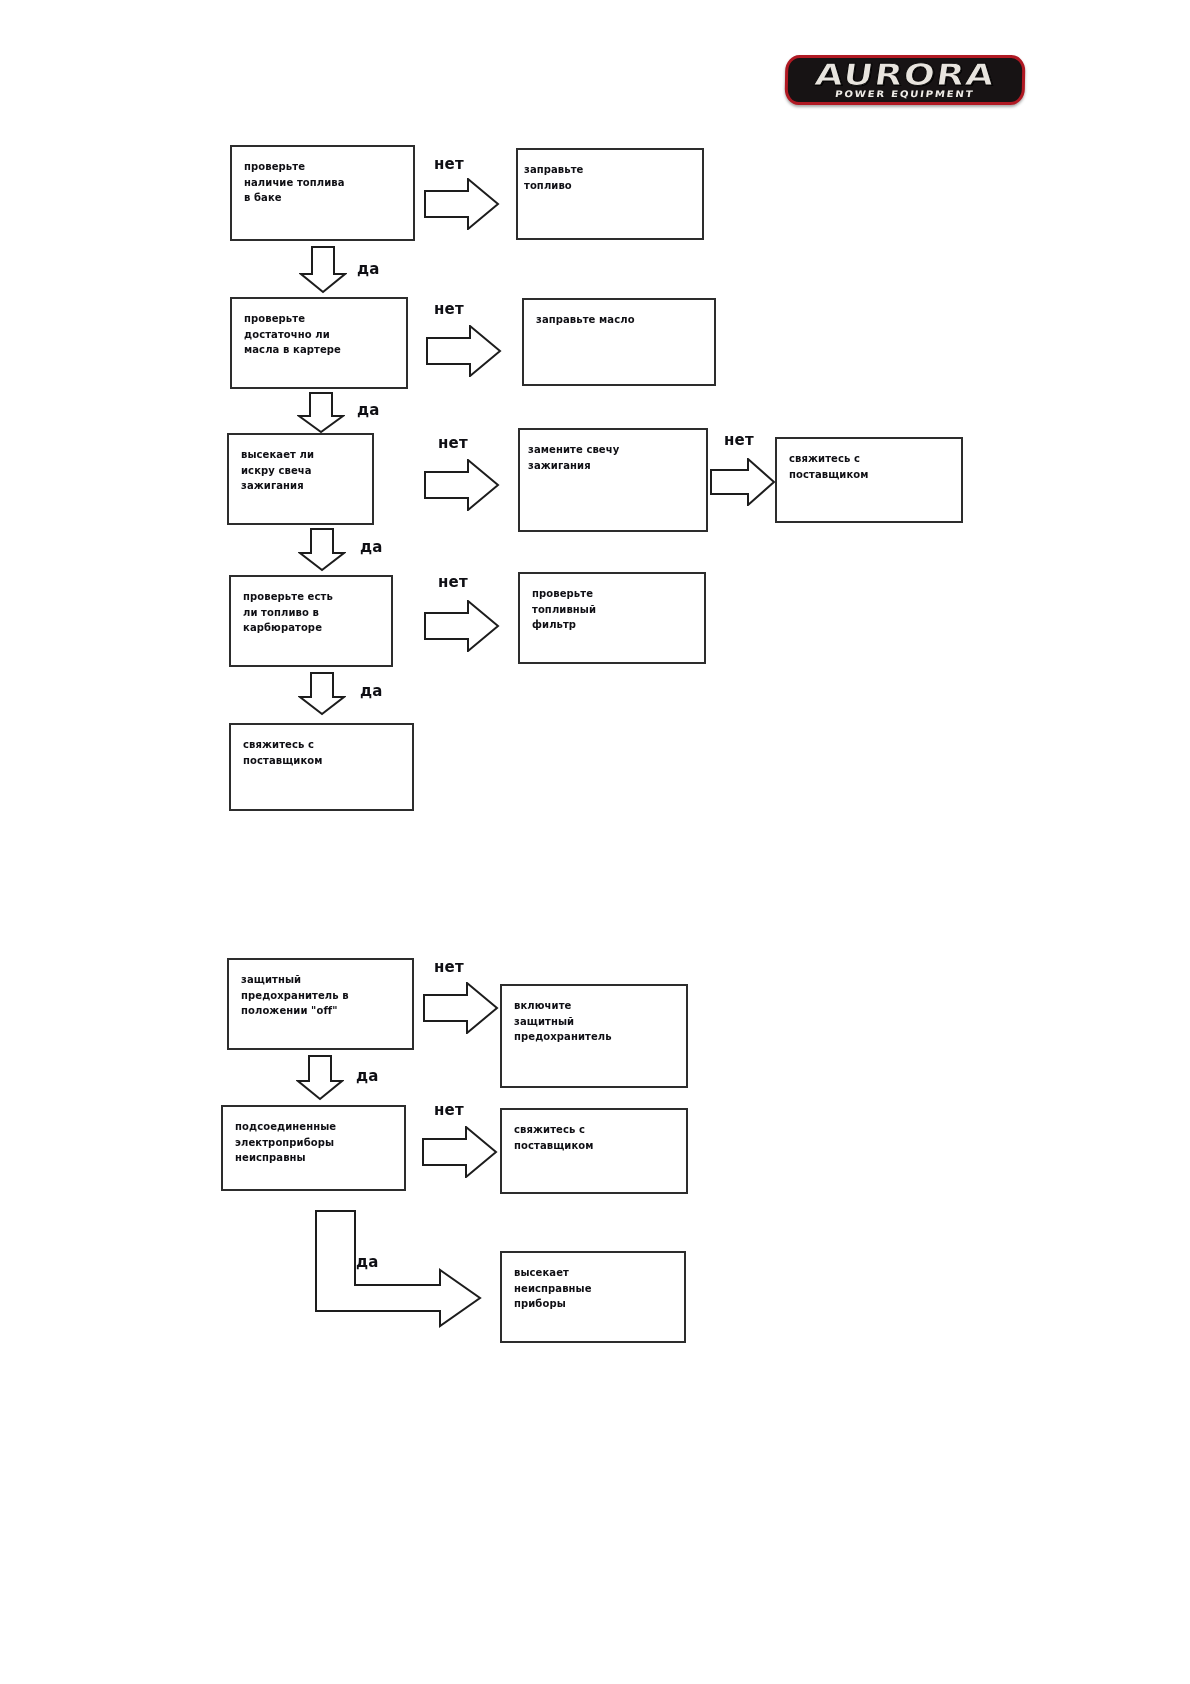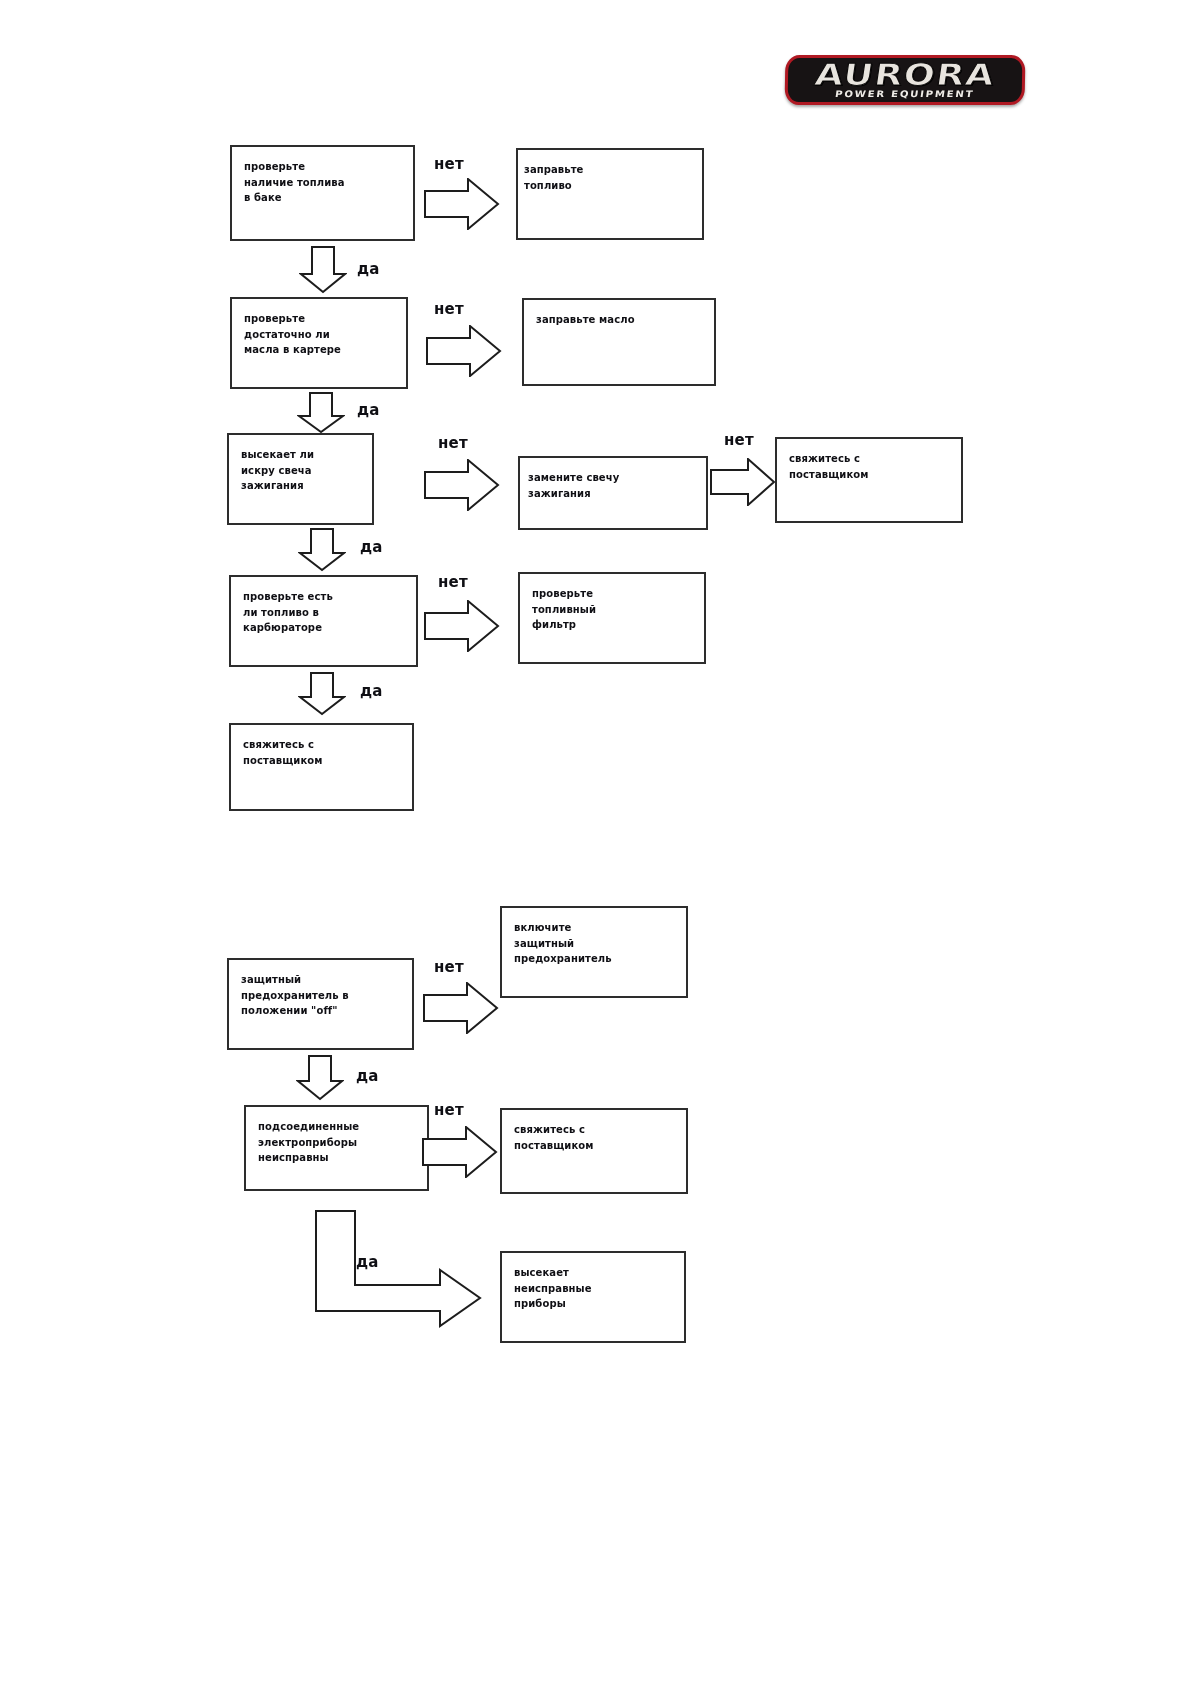--- a/index.html
+++ b/index.html
@@ -167,21 +167,21 @@
 </div>
 
 <div class="lbl" style="left:438px; top:434px;">нет</div>
 
 <div class="arrow" style="left:424px; top:459px;">
   <svg width="76" height="52" viewBox="0 0 76 52">
     <path d="M1,13 L44,13 L44,1 L74,26 L44,51 L44,39 L1,39 Z"></path>
   </svg>
 </div>
 
-<div class="fbox" style="left:518px; top:456px; width:190px; height:74px;padding-left:8px;">
+<div class="fbox" style="left:518px; top:428px; width:190px; height:104px;padding-left:8px;">
   <div class="txt">замените свечу
 зажигания</div>
 </div>
 
 <div class="lbl" style="left:724px; top:431px;">нет</div>
 
 <div class="arrow" style="left:710px; top:458px;">
   <svg width="66" height="48" viewBox="0 0 66 48">
     <path d="M1,12 L38,12 L38,1 L64,24 L38,47 L38,36 L1,36 Z"></path>
   </svg>
@@ -192,21 +192,21 @@
 поставщиком</div>
 </div>
 
 <div class="arrow" style="left:298px; top:528px;">
   <svg width="48" height="44" viewBox="0 0 48 44">
     <path d="M13,1 L35,1 L35,25 L46,25 L24,42 L2,25 L13,25 Z"></path>
   </svg>
 </div>
 <div class="lbl" style="left:360px; top:538px;">да</div>
 
-<div class="fbox" style="left:229px; top:575px; width:189px; height:92px;">
+<div class="fbox" style="left:229px; top:575px; width:164px; height:92px;">
   <div class="txt">проверьте есть
 ли топливо в
 карбюраторе</div>
 </div>
 
 <div class="lbl" style="left:438px; top:573px;">нет</div>
 
 <div class="arrow" style="left:424px; top:600px;">
   <svg width="76" height="52" viewBox="0 0 76 52">
     <path d="M1,13 L44,13 L44,1 L74,26 L44,51 L44,39 L1,39 Z"></path>
@@ -238,34 +238,34 @@
 </div>
 
 <div class="lbl" style="left:434px; top:958px;">нет</div>
 
 <div class="arrow" style="left:423px; top:982px;">
   <svg width="76" height="52" viewBox="0 0 76 52">
     <path d="M1,13 L44,13 L44,1 L74,26 L44,51 L44,39 L1,39 Z"></path>
   </svg>
 </div>
 
-<div class="fbox" style="left:500px; top:906px; width:188px; height:92px;">
+<div class="fbox" style="left:500px; top:984px; width:188px; height:104px;">
   <div class="txt">включите
 защитный
 предохранитель</div>
 </div>
 
 <div class="arrow" style="left:296px; top:1055px;">
   <svg width="48" height="46" viewBox="0 0 48 46">
     <path d="M13,1 L35,1 L35,26 L46,26 L24,44 L2,26 L13,26 Z"></path>
   </svg>
 </div>
 <div class="lbl" style="left:356px; top:1067px;">да</div>
 
-<div class="fbox" style="left:244px; top:1105px; width:185px; height:86px;">
+<div class="fbox" style="left:221px; top:1105px; width:185px; height:86px;">
   <div class="txt">подсоединенные
 электроприборы
 неисправны</div>
 </div>
 
 <div class="lbl" style="left:434px; top:1101px;">нет</div>
 
 <div class="arrow" style="left:422px; top:1126px;">
   <svg width="76" height="52" viewBox="0 0 76 52">
     <path d="M1,13 L44,13 L44,1 L74,26 L44,51 L44,39 L1,39 Z"></path>

